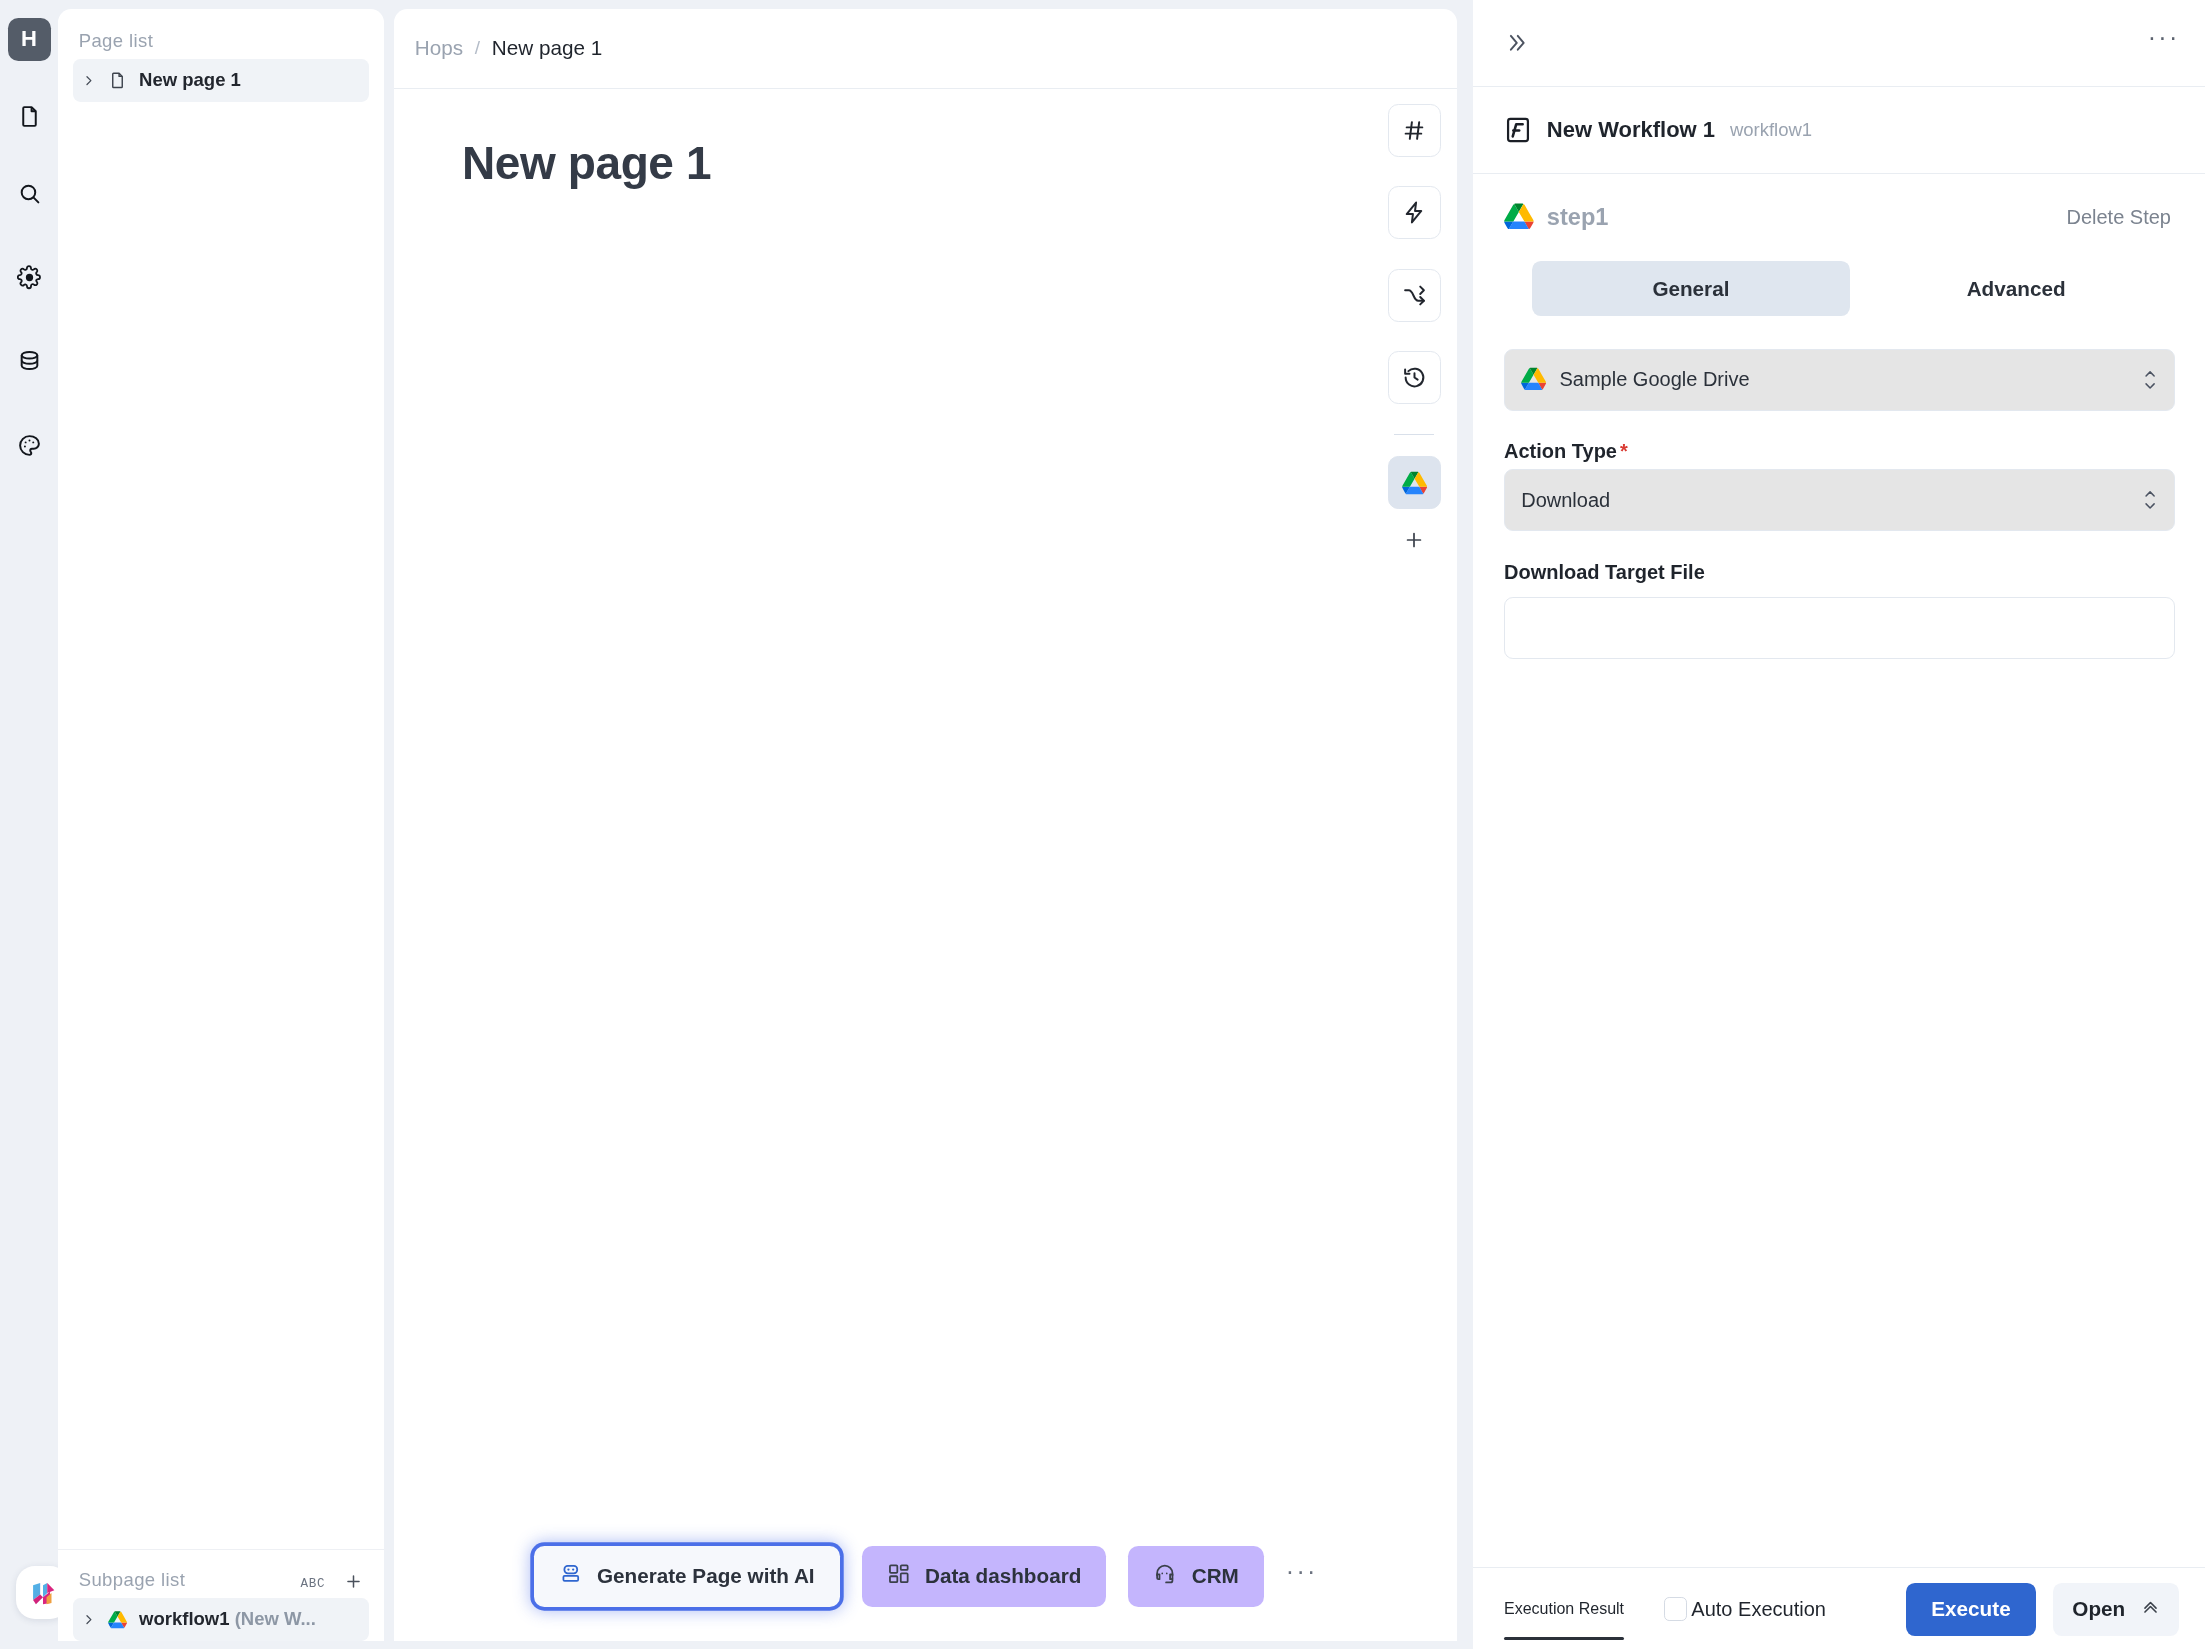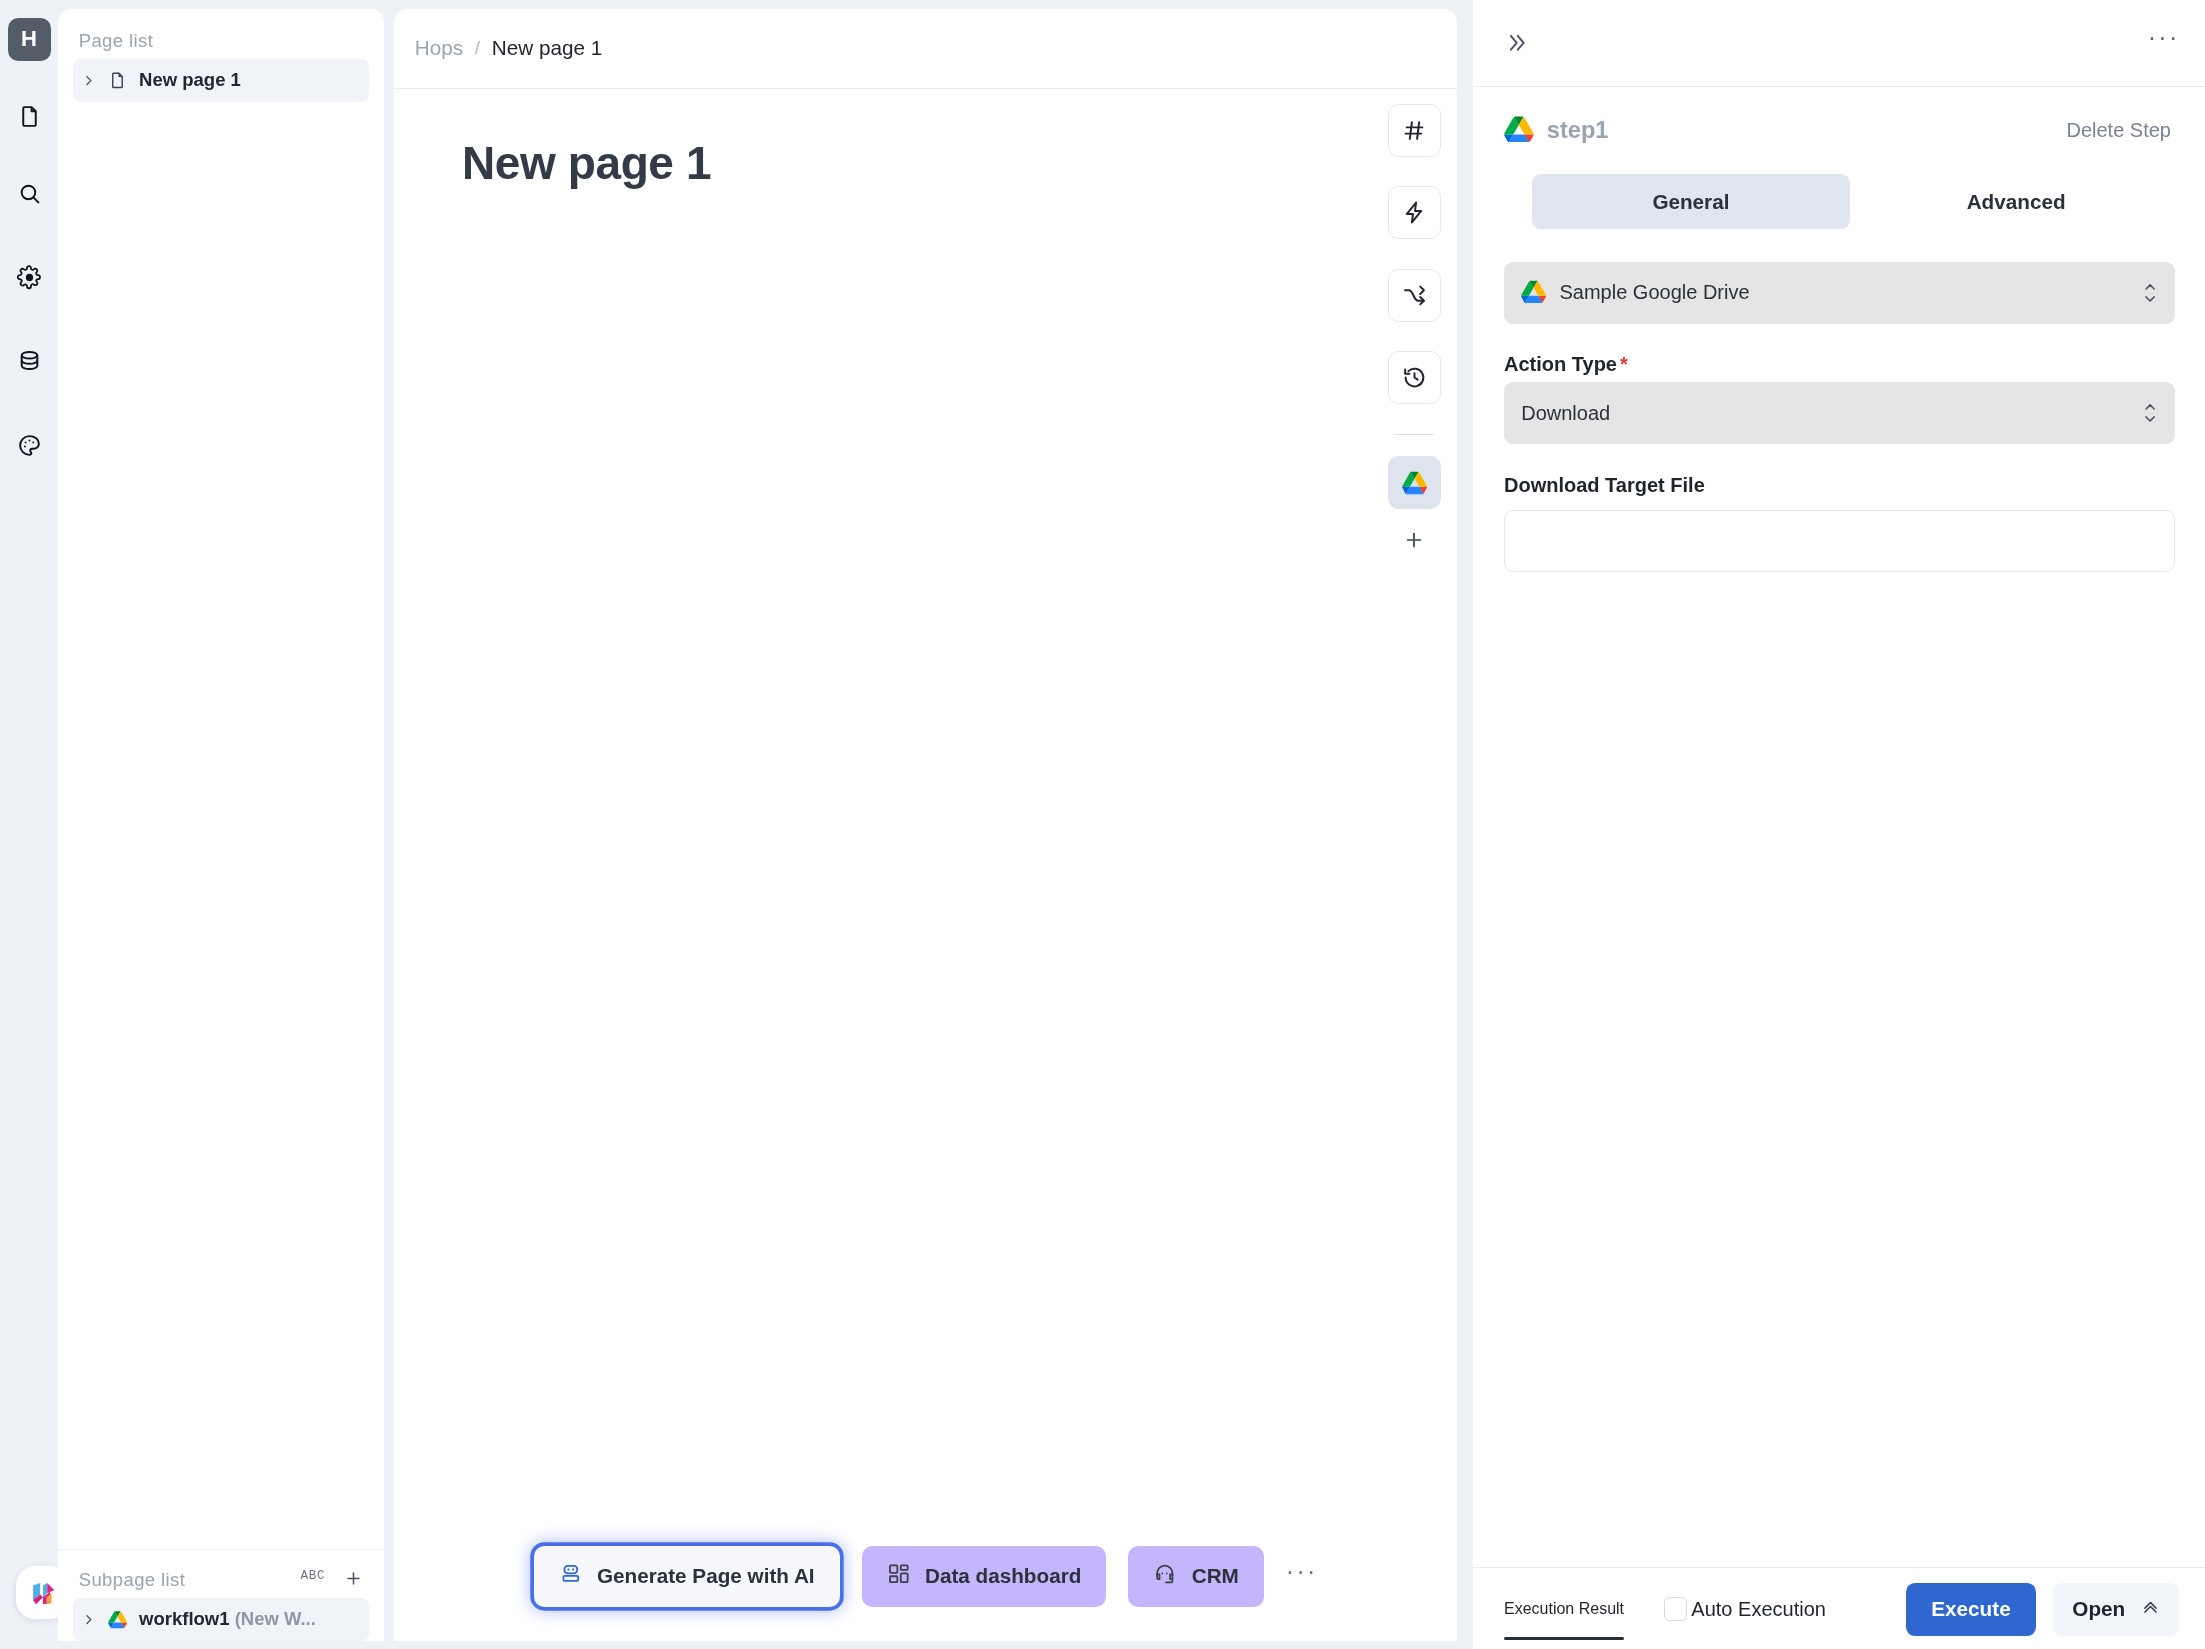--- a/index.html
+++ b/index.html
@@ -65,21 +65,21 @@
   .tree-ic { width: 22px; height: 22px; flex:none; display:flex; align-items:center; justify-content:center; }
   .tree-ic svg { width: 19px; height: 20.7px; }
   .tree-label {
     font-size: 18.5px; color: #22262e; font-weight: 600;
     white-space: nowrap; overflow: hidden; text-overflow: ellipsis;
   }
   .tree-label .muted { color: #8d97a5; font-weight: 600; }
 
   .subpage-block { margin-top: auto; }
   .subpage-hdr {
-    display: flex; align-items: flex-start;
+    display: flex; align-items: flex-end;
     border-top: 0.7px solid #eef0f4;
     padding: 19px 20.7px 7.4px 20.7px;
   }
   .subpage-hdr .cap { font-size: 18.5px; color: #9aa3b0; letter-spacing:0.4px; flex: 1; }
   .abc-btn { font-size: 12.6px; color: #6b7381; font-family: "Liberation Mono", monospace; letter-spacing: 0.7px; cursor: pointer; margin-right: 19px; }
   .plus-btn { cursor: pointer; display:flex; align-items:center; }
   .plus-btn svg { width: 19px; height: 19px; }
   .subpage-pad { height: 517px; }
 
   
@@ -448,20 +448,31 @@
 
   <div id="wf-top">
     <span class="dbl-chev">
       <svg viewBox="0 0 24 24" fill="none" stroke="#4c5360" stroke-width="2" stroke-linecap="round" stroke-linejoin="round">
           <path d="M7 5l6 7-6 7M14 5l6 7-6 7"></path>
         </svg>
     </span>
     <span class="wf-more">···</span>
   </div>
 
+  <div id="wf-name-row">
+    <span class="wf-icon">
+      <svg viewBox="0 0 24 24" fill="none" stroke="#1b1f26" stroke-width="1.9" stroke-linejoin="round">
+        <rect x="3.5" y="2.5" width="17" height="19" rx="2"></rect>
+        <path d="M7.5 17.5l3-10.5h5.5" stroke-width="2.2" stroke-linecap="round"></path>
+        <path d="M8 12.5h5" stroke-width="2.2" stroke-linecap="round"></path>
+      </svg>
+    </span>
+    <span class="wf-title">New Workflow 1</span>
+    <span class="wf-sub">workflow1</span>
+  </div>
 
   <div id="step-row">
     <span class="step-ic">
       <svg viewBox="0 0 87 76" width="29.5" height="26.6">
         <path d="M6.6 66.85l3.85 6.65c.8 1.4 1.95 2.5 3.3 3.3L27.5 53h-27c0 1.55.4 3.1 1.2 4.5z" fill="#0066da"></path>
         <path d="M43.65 25L30.2 1.7c-1.35.8-2.5 1.9-3.3 3.3l-24.9 43.2A9.06 9.06 0 0 0 .5 53h27z" fill="#00ac47"></path>
         <path d="M73.55 76.8c1.35-.8 2.5-1.9 3.3-3.3l1.6-2.75L86.1 57.5c.8-1.4 1.2-2.95 1.2-4.5h-27l5.75 11.3z" fill="#ea4335"></path>
         <path d="M43.65 25L57.1 1.7C55.75.9 54.2.5 52.6.5H34.7c-1.6 0-3.15.45-4.5 1.2z" fill="#00832d"></path>
         <path d="M60.3 53H27l-14.25 24.8c1.35.8 2.9 1.2 4.5 1.2h52.55c1.6 0 3.15-.45 4.5-1.2z" fill="#2684fc"></path>
         <path d="M73.4 26.5L60.95 4.9c-.8-1.4-1.95-2.5-3.3-3.3L43.65 25l16.65 28h26.95c0-1.55-.4-3.1-1.2-4.5z" fill="#ffba00"></path>

